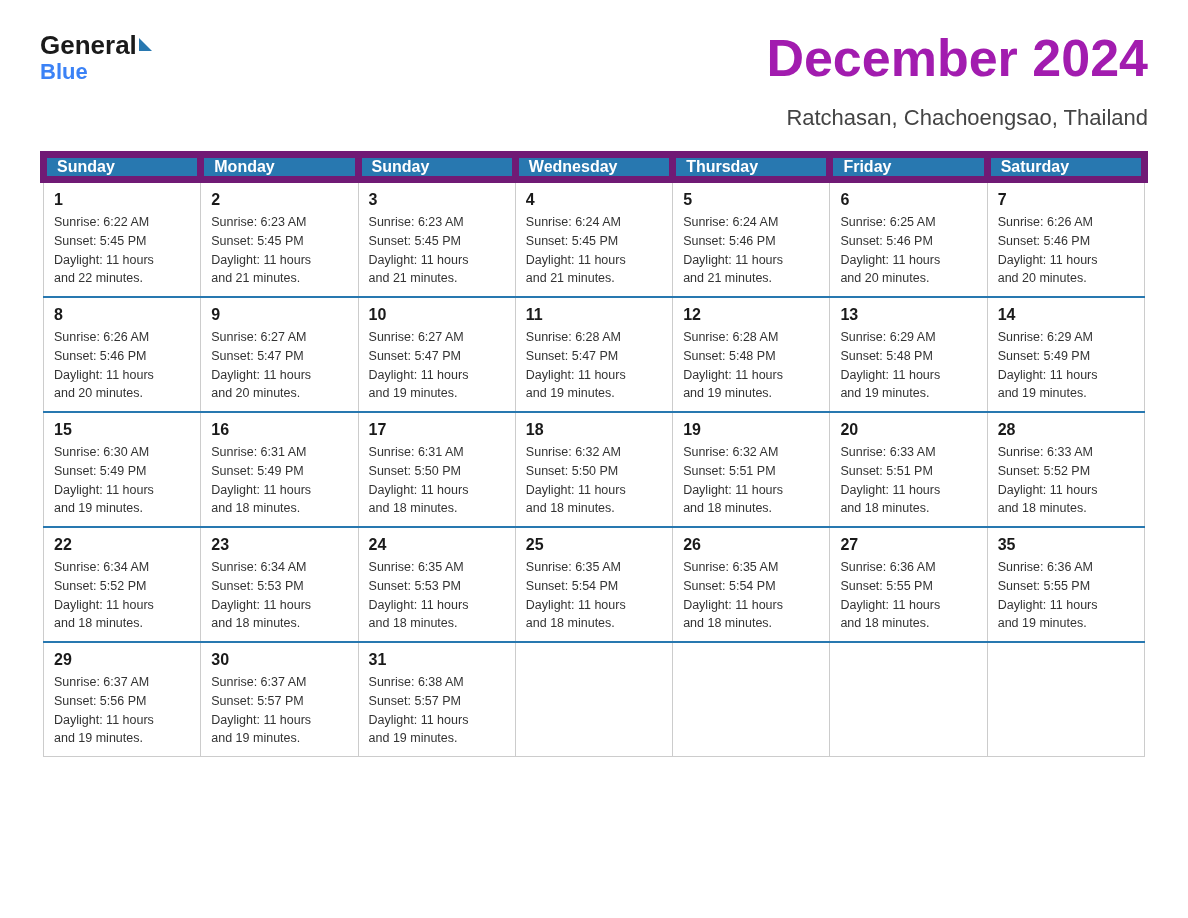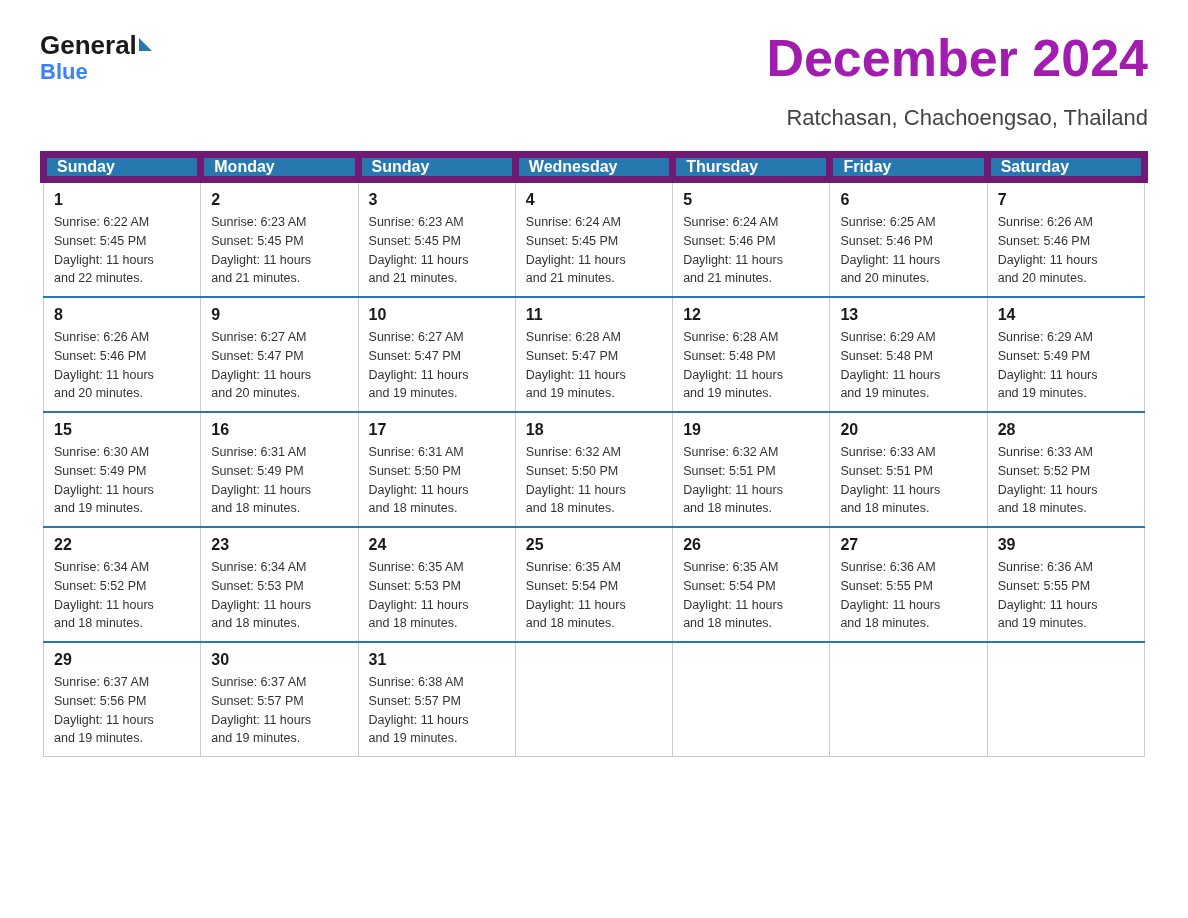--- a/index.html
+++ b/index.html
@@ -251,21 +251,21 @@
         </td>
         <td>
           <div class="day-number">26</div>
           <div class="day-info">Sunrise: 6:35 AM<br>Sunset: 5:54 PM<br>Daylight: 11 hours<br>and 18 minutes.</div>
         </td>
         <td>
           <div class="day-number">27</div>
           <div class="day-info">Sunrise: 6:36 AM<br>Sunset: 5:55 PM<br>Daylight: 11 hours<br>and 18 minutes.</div>
         </td>
         <td>
-          <div class="day-number">39</div>
+          <div class="day-number">35</div>
           <div class="day-info">Sunrise: 6:36 AM<br>Sunset: 5:55 PM<br>Daylight: 11 hours<br>and 19 minutes.</div>
         </td>
       </tr>
       <tr>
         <td>
           <div class="day-number">29</div>
           <div class="day-info">Sunrise: 6:37 AM<br>Sunset: 5:56 PM<br>Daylight: 11 hours<br>and 19 minutes.</div>
         </td>
         <td>
           <div class="day-number">30</div>

